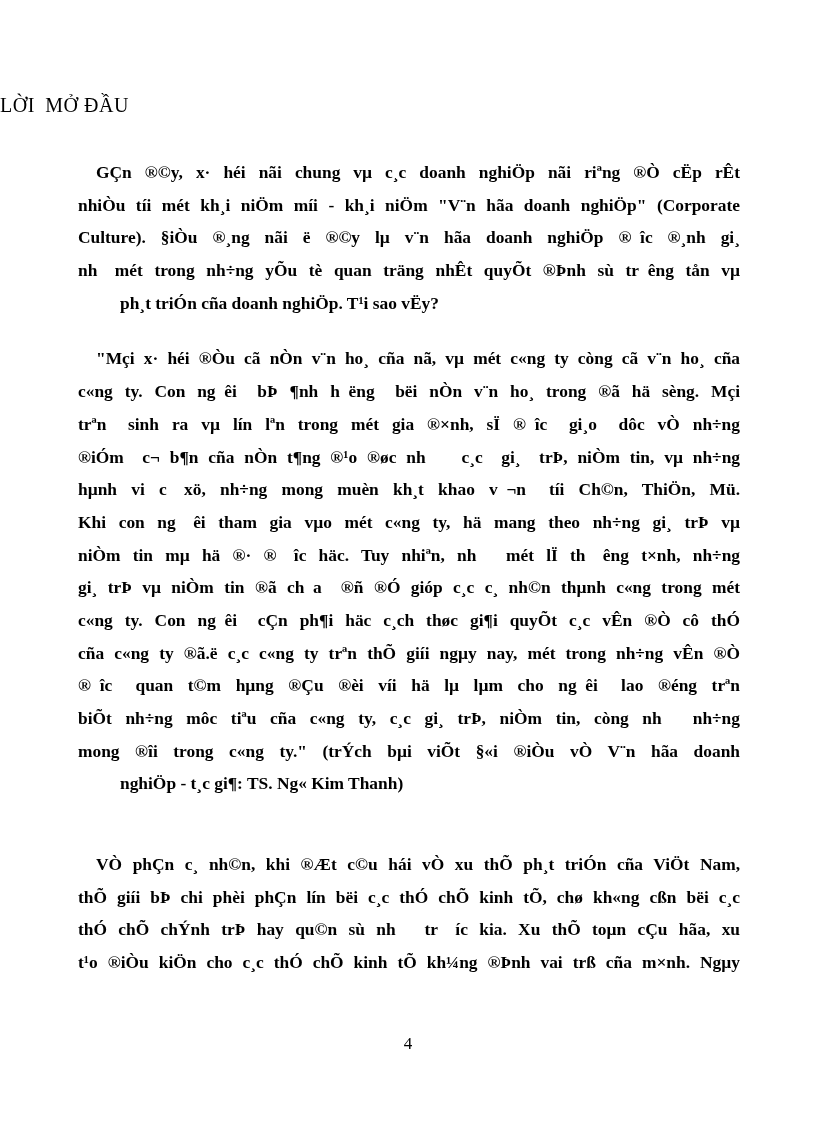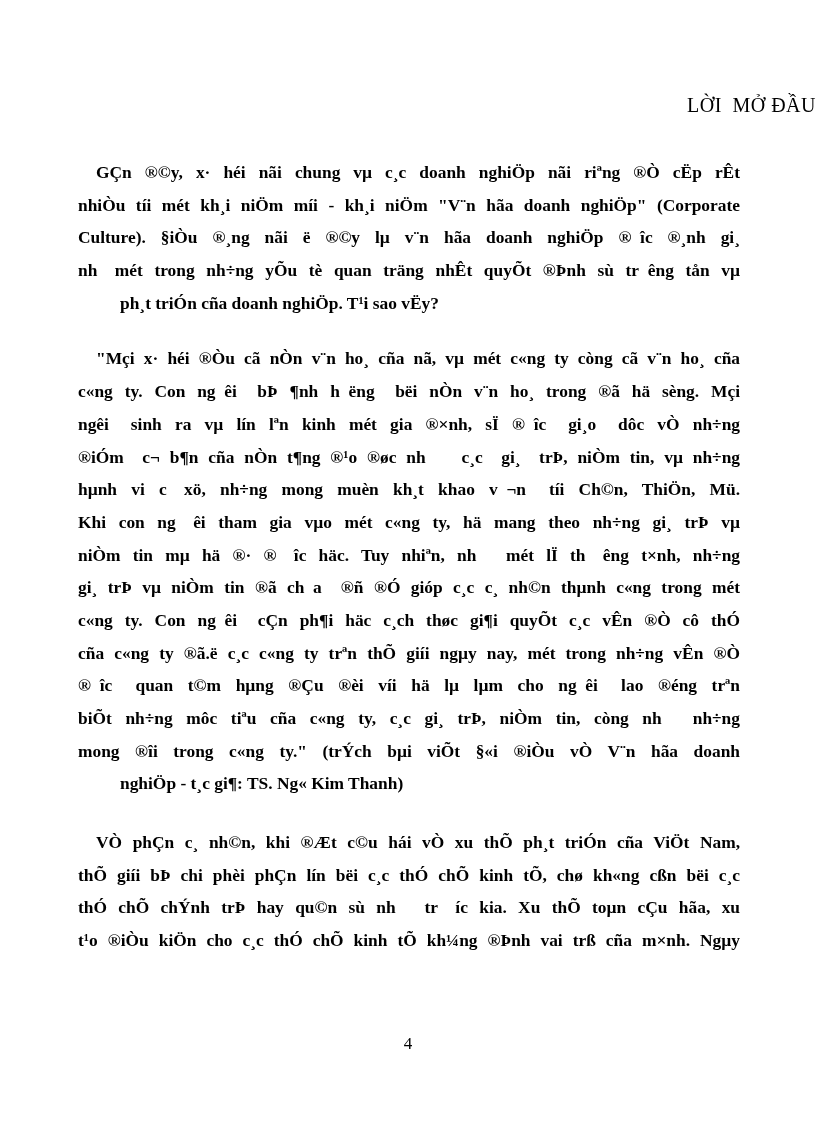--- a/index.html
+++ b/index.html
@@ -14,34 +14,34 @@
     background: #ffffff;
     font-family: "Liberation Serif", "DejaVu Serif", serif;
     color: #000000;
     overflow: hidden;
   }
   .title {
     position: absolute;
     top: 94px;
     left: 0;
     width: 100%;
-    text-align: right;
+    text-align: left;
     font-size: 20px;
     letter-spacing: 0.5px;
     white-space: pre;
   }
   .body-text {
     position: absolute;
     left: 78px;
     width: 662px;
     top: 156px;
   }
   .para { margin: 0; padding: 0; }
   .para.p2 { margin-top: 23px; }
-  .para.p3 { margin-top: 26px; }
+  .para.p3 { margin-top: 48px; }
   .line {
     font-size: 17.4px;
     line-height: 32.7px;
     text-align: justify;
     text-align-last: justify;
     height: 32.7px;
     overflow: visible;
     font-weight: bold;
   }
   .line.first { text-indent: 18px; }
@@ -68,21 +68,21 @@
       <div class="line first">GÇn ®©y, x· héi nãi chung vµ c¸c doanh nghiÖp nãi riªng ®Ò cËp rÊt</div>
       <div class="line">nhiÒu tíi mét kh¸i niÖm míi - kh¸i niÖm "V¨n hãa doanh nghiÖp" (Corporate</div>
       <div class="line">Culture). §iÒu ®¸ng nãi ë ®©y lµ v¨n hãa doanh nghiÖp ® îc ®¸nh gi¸</div>
       <div class="line">nh  mét trong nh÷ng yÕu tè quan träng nhÊt quyÕt ®Þnh sù tr êng tån vµ</div>
       <div class="line endp">ph¸t triÓn cña doanh nghiÖp. T¹i sao vËy?</div>
     </div>
 
     <div class="para p2">
       <div class="line first">"Mçi x· héi ®Òu cã nÒn v¨n ho¸ cña nã, vµ mét c«ng ty còng cã v¨n ho¸ cña</div>
       <div class="line">c«ng ty. Con ng êi  bÞ ¶nh h ëng  bëi nÒn v¨n ho¸ trong ®ã hä sèng. Mçi</div>
-      <div class="line">ngêi  sinh ra vµ lín lªn kinh mét gia ®×nh, sÏ ® îc  gi¸o  dôc vÒ nh÷ng</div>
+      <div class="line">trªn  sinh ra vµ lín lªn trong mét gia ®×nh, sÏ ® îc  gi¸o  dôc vÒ nh÷ng</div>
       <div class="line">®iÓm  c¬ b¶n cña nÒn t¶ng ®¹o ®øc nh   c¸c  gi¸  trÞ, niÒm tin, vµ nh÷ng</div>
       <div class="line">hµnh vi c  xö, nh÷ng mong muèn kh¸t khao v ¬n  tíi Ch©n, ThiÖn, Mü.</div>
       <div class="line">Khi con ng  êi tham gia vµo mét c«ng ty, hä mang theo nh÷ng gi¸ trÞ vµ</div>
       <div class="line">niÒm tin mµ hä ®· ®  îc häc. Tuy nhiªn, nh   mét lÏ th  êng t×nh, nh÷ng</div>
       <div class="line">gi¸ trÞ vµ niÒm tin ®ã ch a  ®ñ ®Ó gióp c¸c c¸ nh©n thµnh c«ng trong mét</div>
       <div class="line">c«ng ty. Con ng êi  cÇn ph¶i häc c¸ch thøc gi¶i quyÕt c¸c vÊn ®Ò cô thÓ</div>
       <div class="line">cña c«ng ty ®ã.ë c¸c c«ng ty trªn thÕ giíi ngµy nay, mét trong nh÷ng vÊn ®Ò</div>
       <div class="line">® îc  quan t©m hµng ®Çu ®èi víi hä lµ lµm cho ng êi  lao ®éng trªn</div>
       <div class="line">biÕt nh÷ng môc tiªu cña c«ng ty, c¸c gi¸ trÞ, niÒm tin, còng nh   nh÷ng</div>
       <div class="line">mong ®îi trong c«ng ty." (trÝch bµi viÕt §«i ®iÒu vÒ V¨n hãa doanh</div>

